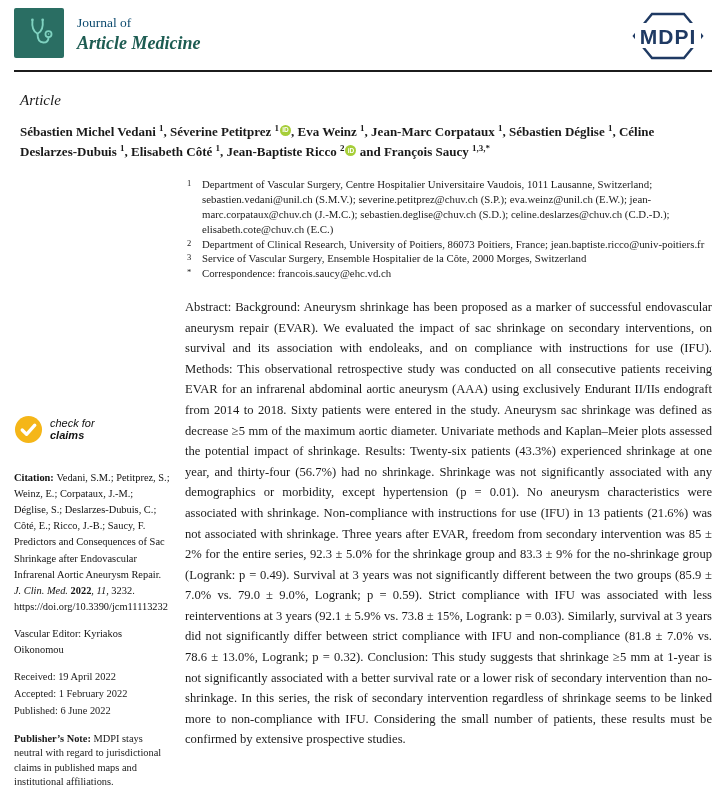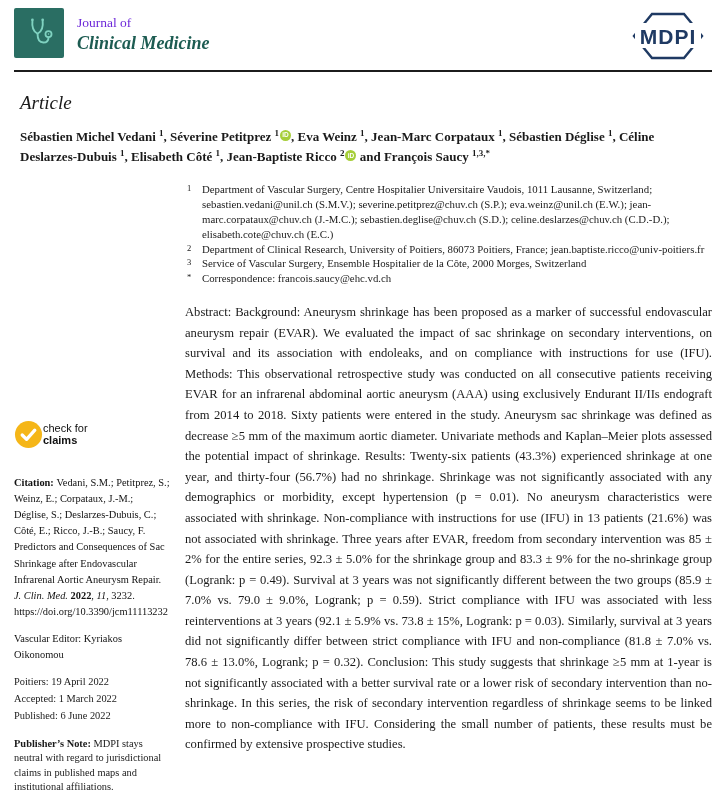--- a/index.html
+++ b/index.html
@@ -14,28 +14,28 @@
   .page { padding: 0 14px; }
 
   
   .header-row { display: flex; justify-content: space-between; align-items: flex-start; padding-top: 8px; }
   .journal-logo { display: flex; align-items: center; gap: 13px; }
   .logo-square {
     width: 50px; height: 50px; background: #2a6e63; border-radius: 2px;
     display: flex; align-items: center; justify-content: center; flex-shrink: 0;
   }
   .journal-text { line-height: 1.25; padding-top: 4px; }
-  .journal-prefix { font-size: 13.5px; color: #6d28d9; }
+  .journal-prefix { font-size: 13.5px; color: #0c4a6e; }
   .journal-name { font-size: 18px; font-weight: bold; font-style: italic; color: #1d5c52; }
   .mdpi-logo { margin-top: 2px; margin-right: 2px; }
   .header-rule { border-bottom: 2px solid #1c1c1c; margin-top: 4px; }
 
   
   .title-block { margin-left: 6px; }
-  .article-label { font-style: italic; font-size: 19px; margin-top: 20px; }
+  .article-label { font-style: italic; font-size: 15px; margin-top: 20px; }
   .paper-title {
     font-size: 21.5px; font-weight: bold; line-height: 1.27;
     margin-top: 4px; max-width: 680px; letter-spacing: 0.1px;
   }
   .authors-line {
     margin-top: 13px; font-weight: bold; font-size: 13px; line-height: 1.55; max-width: 700px;
   }
   .authors-line sup { font-size: 9px; font-weight: bold; }
   .orcid-badge {
     display: inline-flex; align-items: center; justify-content: center;
@@ -45,21 +45,21 @@
     font-size: 6.5px; font-weight: bold; font-style: normal;
     position: relative; top: -4px; margin-left: 1px;
   }
 
   
   .columns { display: flex; margin-top: 14px; }
   .sidebar { width: 156px; flex-shrink: 0; padding-top: 238px; font-size: 10.4px; }
   .main-col { flex: 1; margin-left: 15px; }
 
   
-  .updates-badge { display: flex; align-items: center; cursor: pointer; }
+  .updates-badge { display: flex; align-items: center; gap: 7px; cursor: pointer; font-style: italic; }
   .updates-text { font-family: "Liberation Sans", sans-serif; font-size: 11px; line-height: 1.15; color: #111; }
   .updates-text .bold { font-weight: bold; }
   .sidebar-block { margin-top: 11px; line-height: 1.55; color: #111; }
   .sidebar-block.first { margin-top: 26px; }
   .sidebar-block b { font-weight: bold; }
   .sidebar-dates { margin-top: 11px; line-height: 1.62; }
   .pub-note { margin-top: 12px; line-height: 1.38; }
   .doi-link { color: #111; }
 
   
@@ -86,21 +86,21 @@
           <circle cx="17" cy="8" r="1.8" fill="#7fd2c0"></circle>
           <circle cx="31" cy="8" r="1.8" fill="#7fd2c0"></circle>
           <path d="M17 9 C16 18 18 24 24 27 C30 24 32 18 31 9" stroke="#7fd2c0" stroke-width="2.6" stroke-linecap="round"></path>
           <path d="M24 27 C24 35 26 39 32 39 C37 39 39 36 39 32" stroke="#7fd2c0" stroke-width="2.6" stroke-linecap="round"></path>
           <circle cx="39" cy="27.5" r="4.2" stroke="#7fd2c0" stroke-width="2.4"></circle>
           <circle cx="39" cy="27.5" r="1" fill="#7fd2c0"></circle>
         </svg>
       </div>
       <div class="journal-text">
         <div class="journal-prefix">Journal of</div>
-        <div class="journal-name">Clinical Medicine</div>
+        <div class="journal-name">Article Medicine</div>
       </div>
     </div>
     <div class="mdpi-logo">
       <svg width="84" height="52" viewBox="0 0 84 52" fill="none">
         <path d="M26 4 L58 4 L76 26 L58 48 L26 48 L8 26 Z" stroke="#1f3a63" stroke-width="2.4" fill="none" stroke-linejoin="miter"></path>
         <rect x="9" y="13" width="66" height="25" fill="#ffffff"></rect>
         <text x="42" y="33.5" text-anchor="middle" font-family="Liberation Sans, sans-serif" font-size="21" font-weight="bold" letter-spacing="1" fill="#1f3a63">MDPI</text>
       </svg>
     </div>
   </div>
@@ -125,22 +125,22 @@
           <div>check for</div>
           <div class="bold">claims</div>
         </div>
       </div>
 
       <p class="sidebar-block first"><b>Citation: </b><span>Vedani, S.M.; Petitprez, S.; Weinz, E.; Corpataux, J.-M.; Déglise, S.; Deslarzes-Dubuis, C.; Côté, E.; Ricco, J.-B.; Saucy, F. Predictors and Consequences of Sac Shrinkage after Endovascular Infrarenal Aortic Aneurysm Repair. </span><i>J. Clin. Med. </i><b>2022</b><span>, </span><i>11</i><span>, 3232. </span><span class="doi-link">https://doi.org/10.3390/jcm11113232</span></p>
 
       <p class="sidebar-block"><span>Vascular Editor: </span><span>Kyriakos Oikonomou</span></p>
 
       <div class="sidebar-dates">
-        <div><span>Poitiers: </span><span>19 April 2022</span></div>
-        <div><span>Accepted: </span><span>1 March 2022</span></div>
+        <div><span>Received: </span><span>19 April 2022</span></div>
+        <div><span>Accepted: </span><span>1 February 2022</span></div>
         <div><span>Published: </span><span>6 June 2022</span></div>
       </div>
 
       <p class="pub-note"><b>Publisher’s Note: </b><span>MDPI stays neutral with regard to jurisdictional claims in published maps and institutional affiliations.</span></p>
     </aside>
 
     <div class="main-col">
 
       <div class="aff-list">
         <div class="aff-row">

